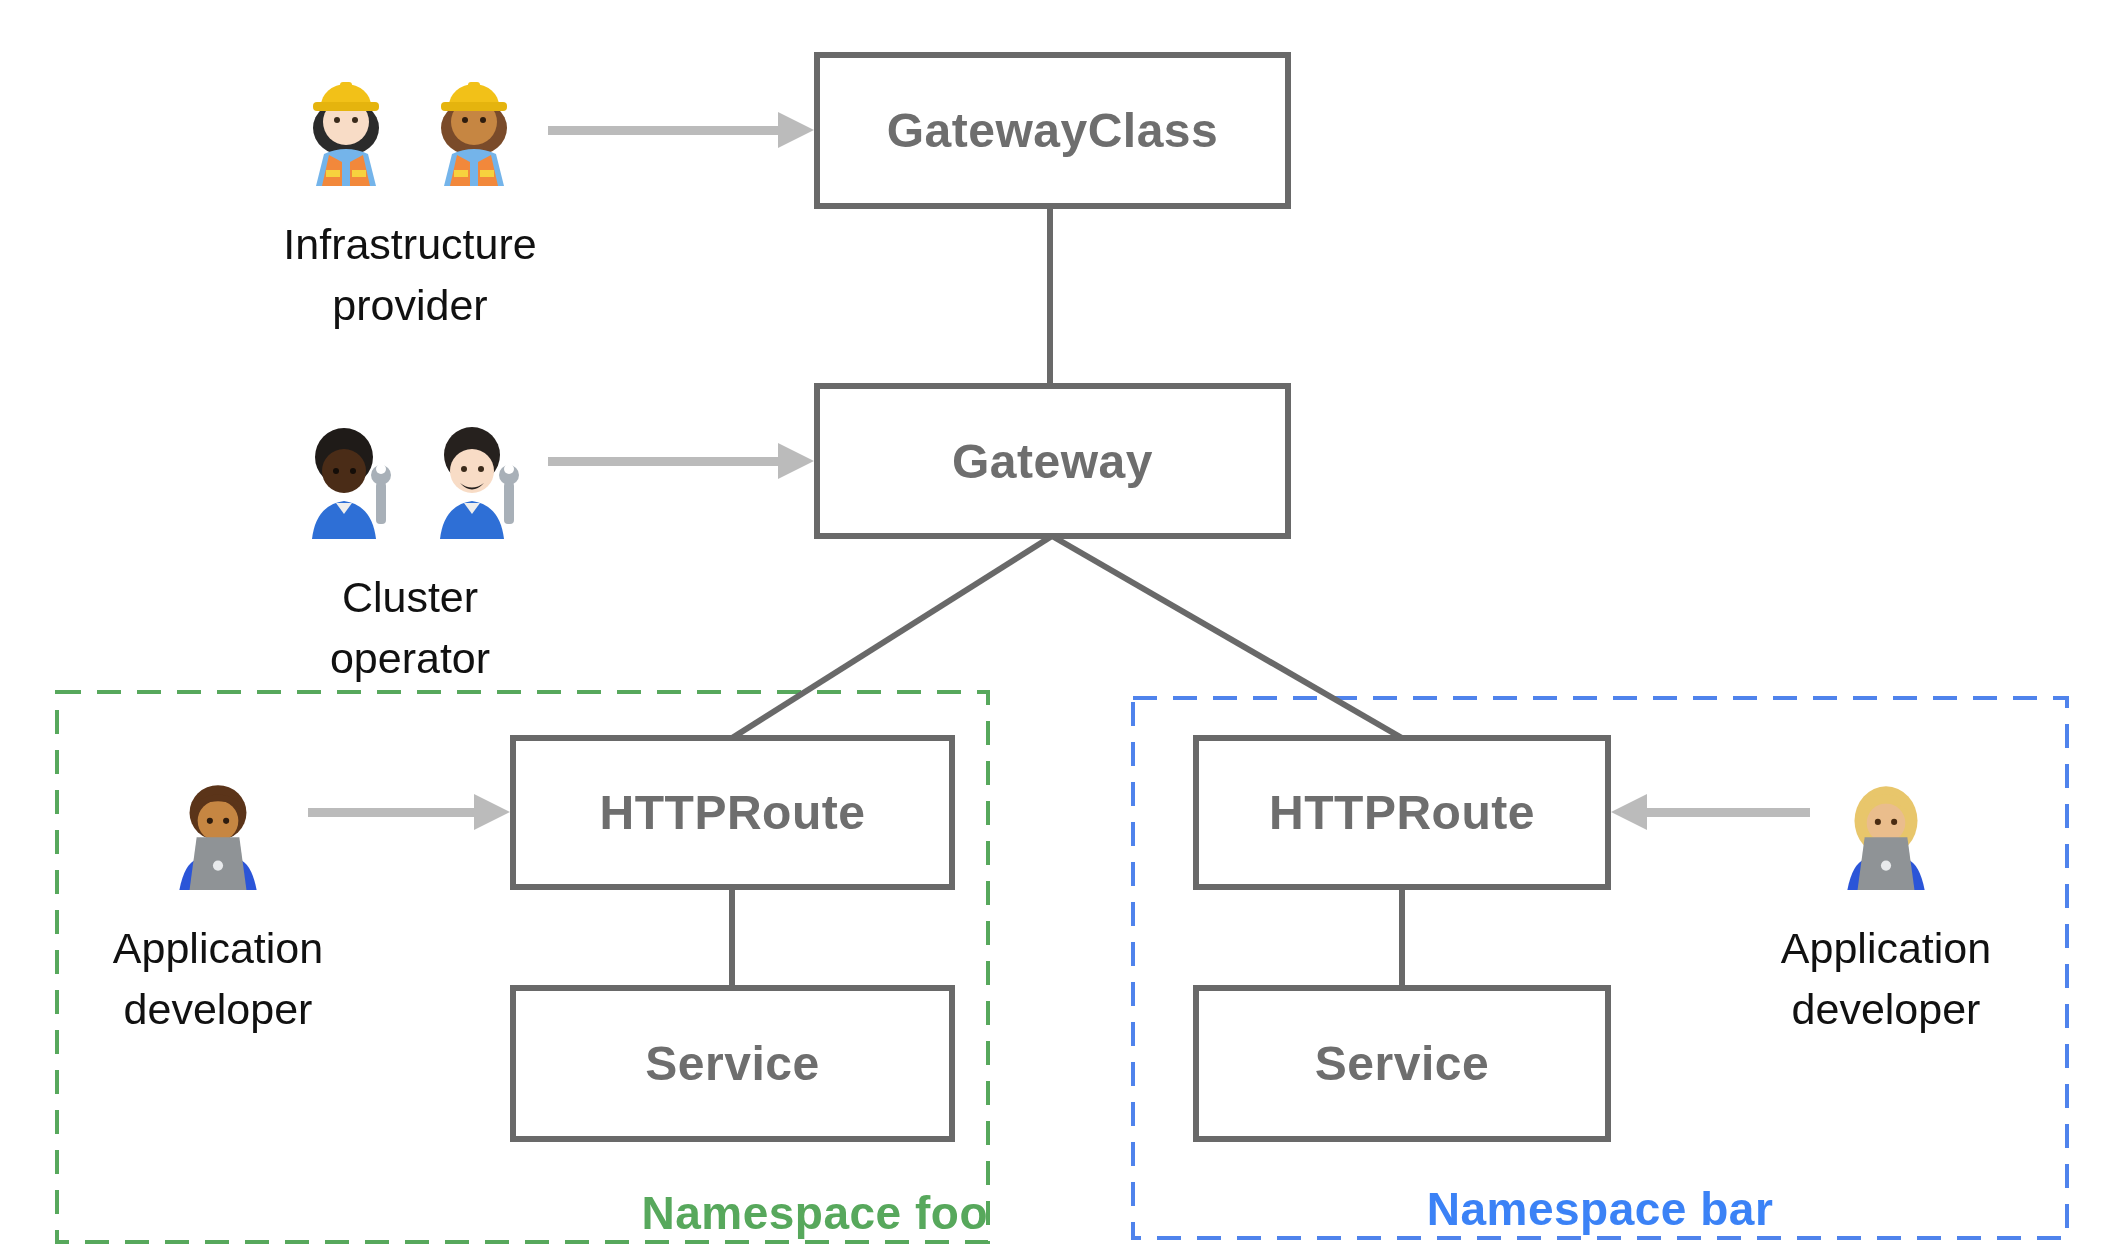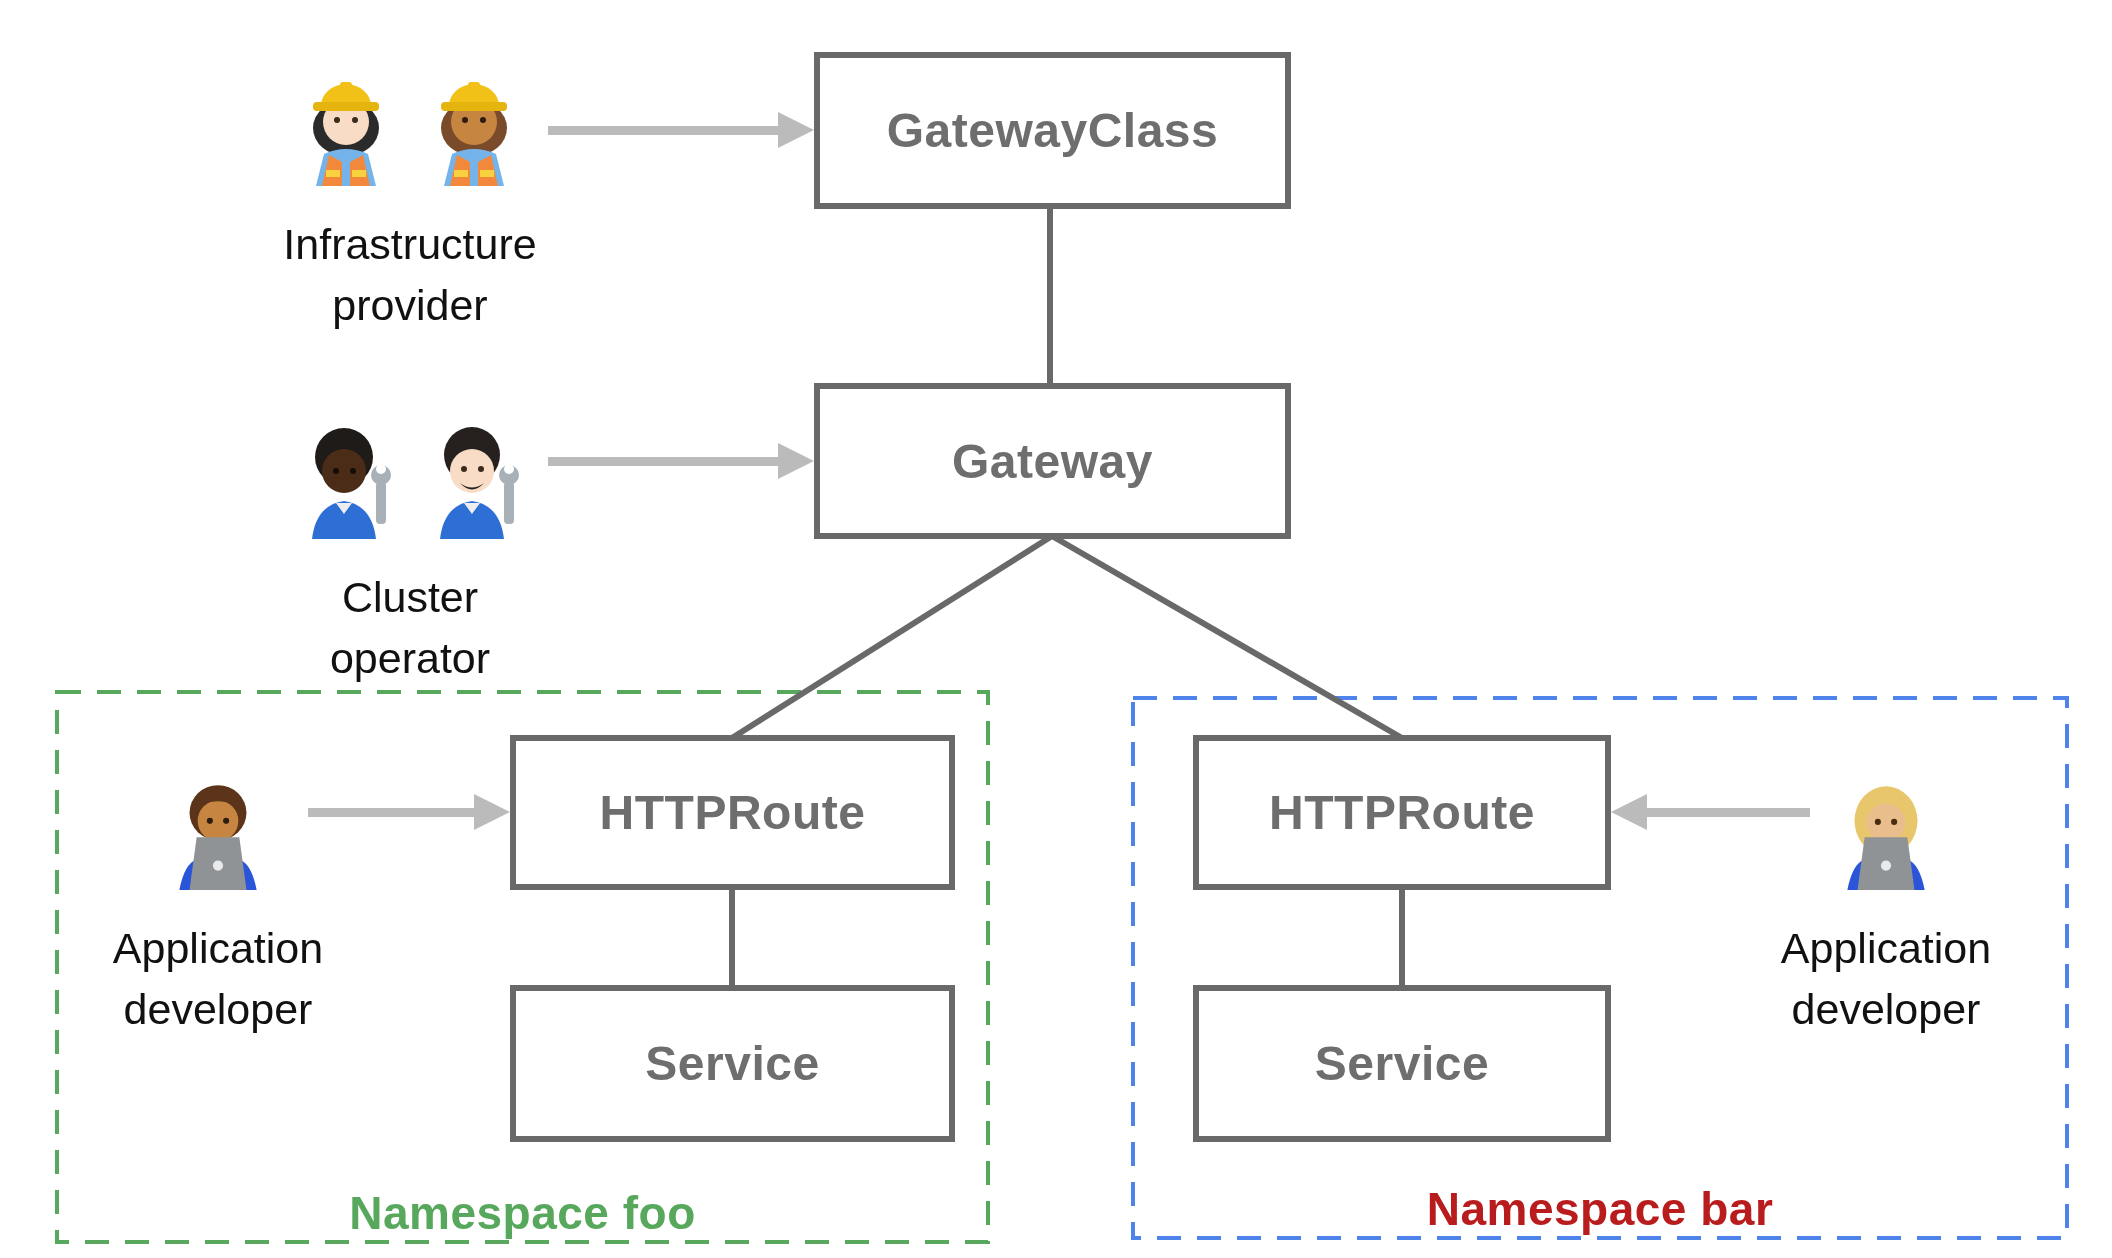--- a/index.html
+++ b/index.html
@@ -15,22 +15,22 @@
   }
   .persona { position:absolute; display:flex; flex-direction:column; align-items:center;gap:12px; }
   .persona .icons { display:flex; align-items:flex-end; gap:16px; }
   .persona .label {
     margin-top:16px; font-size:43px; line-height:1.42; color:#111111; text-align:center;
     white-space:pre-line;
   }
   .ns-label {
     position:absolute; font-weight:bold; font-size:46px; text-align:center; letter-spacing:0.5px;
   }
-  .ns-label.foo { color:#57a85c; }
-  .ns-label.bar { color:#b91c1c; }
+  .ns-label.foo { color:#57a85c;text-align:right; }
+  .ns-label.bar { color:#3b82f6; }
   .arrow-shaft { position:absolute; height:9px; background:#bbbbbb; }
   .arrow-head-r {
     position:absolute; width:0; height:0;
     border-top:18px solid transparent; border-bottom:18px solid transparent;
     border-left:36px solid #bbbbbb;
   }
   .arrow-head-l {
     position:absolute; width:0; height:0;
     border-top:18px solid transparent; border-bottom:18px solid transparent;
     border-right:36px solid #bbbbbb;

